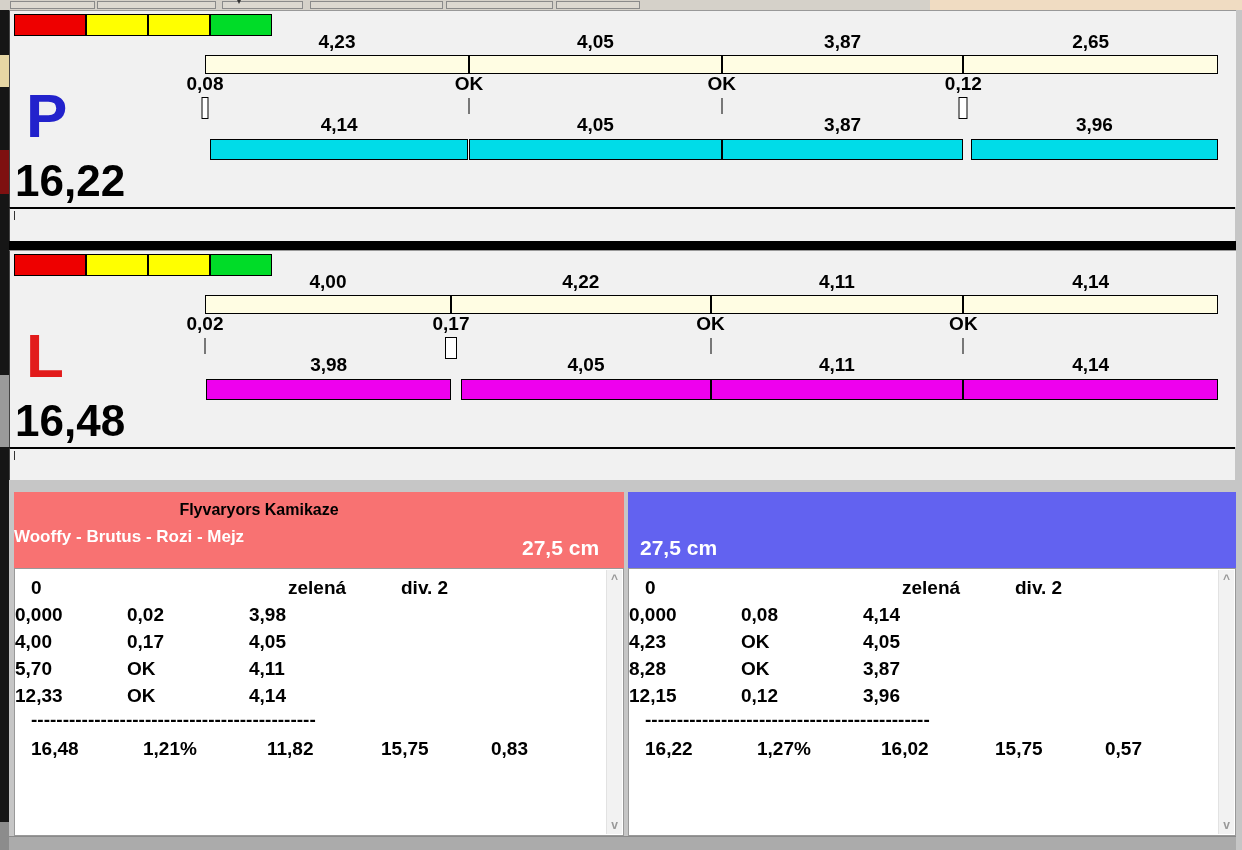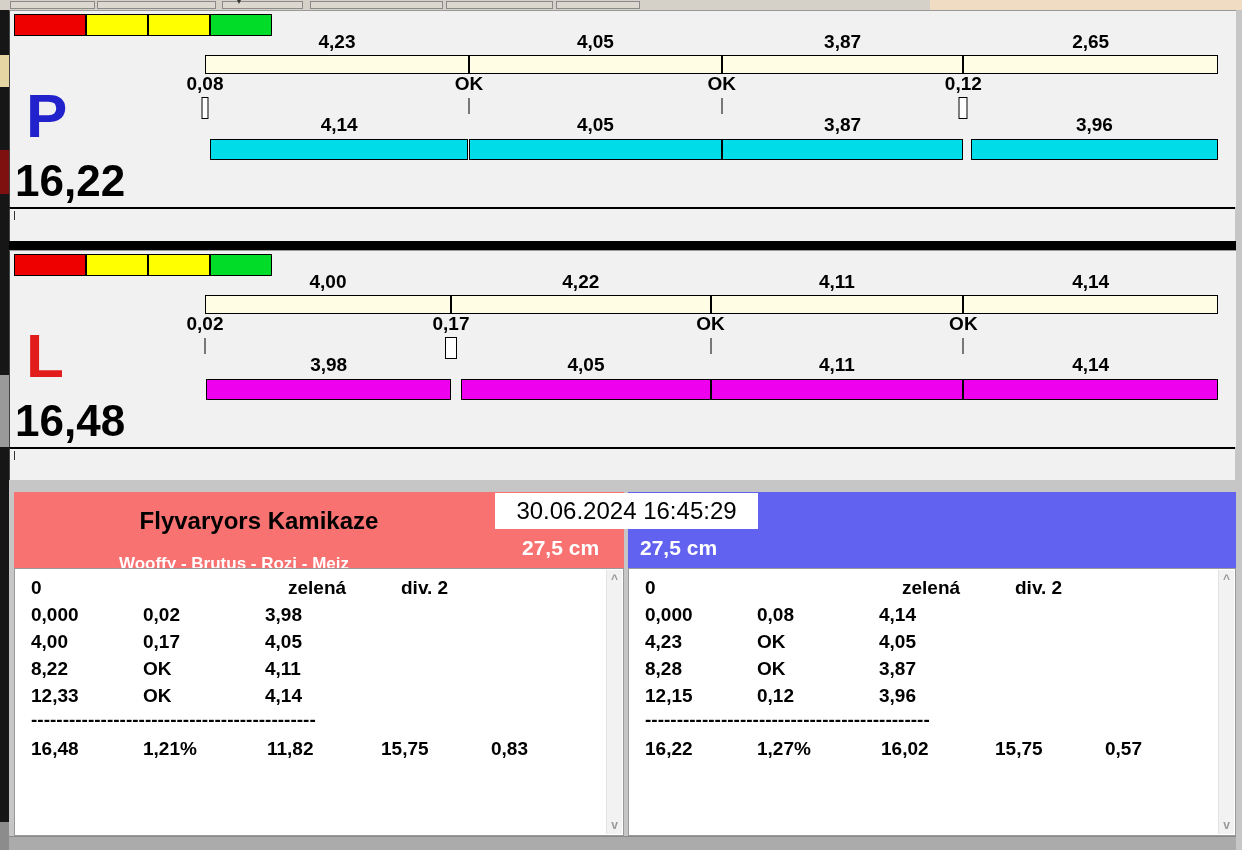--- a/index.html
+++ b/index.html
@@ -34,35 +34,35 @@
   .tkb{position:absolute;top:86px;height:22px;background:#FFF;border:1px solid #000;transform:translateX(-50%);box-sizing:border-box}
   .bb{position:absolute;top:128px;height:21px;border:1px solid #000;box-sizing:border-box}
 
   .estrip{position:absolute;left:0;width:1226px;background:#F1F1F1;border-top:2px solid #000;border-left:1px solid #444;box-sizing:border-box}
   .cursor{position:absolute;left:4px;top:2px;width:1px;height:9px;background:#333}
   .blackbar{position:absolute;left:0;width:1227px;height:9px;background:#000}
 
   
   .team{position:absolute;top:482px;height:344px}
   .theader{position:relative;height:76px}
-  .tname{font-size:24px;font-weight:bold;color:#000;text-align:center;padding-top:16px;line-height:26px}
+  .tname{font-size:16px;font-weight:bold;color:#000;text-align:center;padding-top:5px;line-height:26px}
   .tname-l{width:490px}
   .tname-r{margin-left:130px;width:478px}
-  .tdogs{font-size:17px;font-weight:bold;color:#FFF;text-align:center;margin-top:20px;line-height:20px}
+  .tdogs{font-size:17px;font-weight:bold;color:#FFF;text-align:left;margin-top:4px;line-height:20px}
   .tdogs-l{width:440px}
   .tdogs-r{margin-left:96px;width:512px}
   .theight{position:absolute;top:44px;font-size:21px;font-weight:bold;color:#FFF;line-height:24px}
   .th-l{left:508px}
   .th-r{left:12px}
   .tbody{position:absolute;top:76px;left:0;right:0;bottom:0;background:#FFF;border:1px solid #999;box-sizing:border-box}
   .rows{padding-top:5px}
   .trow{height:27px;line-height:27px;font-weight:bold;font-size:19px;color:#000;position:relative}
   .irow span{position:absolute}
   .c0{left:16px}.cz{left:273px}.cd{left:386px}
-  .drow{display:grid;grid-template-columns:112px 122px 114px auto;padding-left:16px}
+  .drow{display:grid;grid-template-columns:112px 122px 114px auto;}
   .sep{height:22px;line-height:22px;padding-left:16px;font-size:19px;white-space:nowrap;overflow:hidden}
   .trow-tot{display:grid;grid-template-columns:112px 124px 114px 110px auto;padding-left:16px;margin-top:4px}
   .scroll{position:absolute;top:1px;right:1px;bottom:1px;width:15px;background:#F2F2F2;border-left:1px solid #E2E2E2}
   .sarr{position:absolute;left:0;width:100%;text-align:center;color:#999;font-size:12px;font-weight:bold;line-height:12px}
 
   .datebox{position:absolute;left:495px;top:493px;width:263px;height:36px;background:#FFF;z-index:5;text-align:center;line-height:36px;font-size:24px;color:#000}
   .bstrip{position:absolute;top:826px;left:0;width:1227px;height:14px;background:#ABABAB;border-top:1px solid #8a8a8a}
 </style>
 </head>
 <body>
@@ -189,21 +189,21 @@
               <span>0,000</span>
               <span>0,02</span>
               <span>3,98</span>
             </div>
             <div class="trow drow">
               <span>4,00</span>
               <span>0,17</span>
               <span>4,05</span>
             </div>
             <div class="trow drow">
-              <span>8,22</span>
+              <span>5,70</span>
               <span>OK</span>
               <span>4,11</span>
             </div>
             <div class="trow drow">
               <span>12,33</span>
               <span>OK</span>
               <span>4,14</span>
             </div>
             <div class="trow sep">---------------------------------------------</div>
             <div class="trow trow-tot">
@@ -264,14 +264,13 @@
         <div class="scroll">
           <div class="sarr" style="top:3px">^</div>
           <div class="sarr" style="bottom:3px">v</div>
         </div>
       </div>
     </div>
 
     <div class="bstrip"></div>
   </div>
 
-  <div class="datebox">30.06.2024 16:45:29</div>
 </div>
 
 </body></html>

